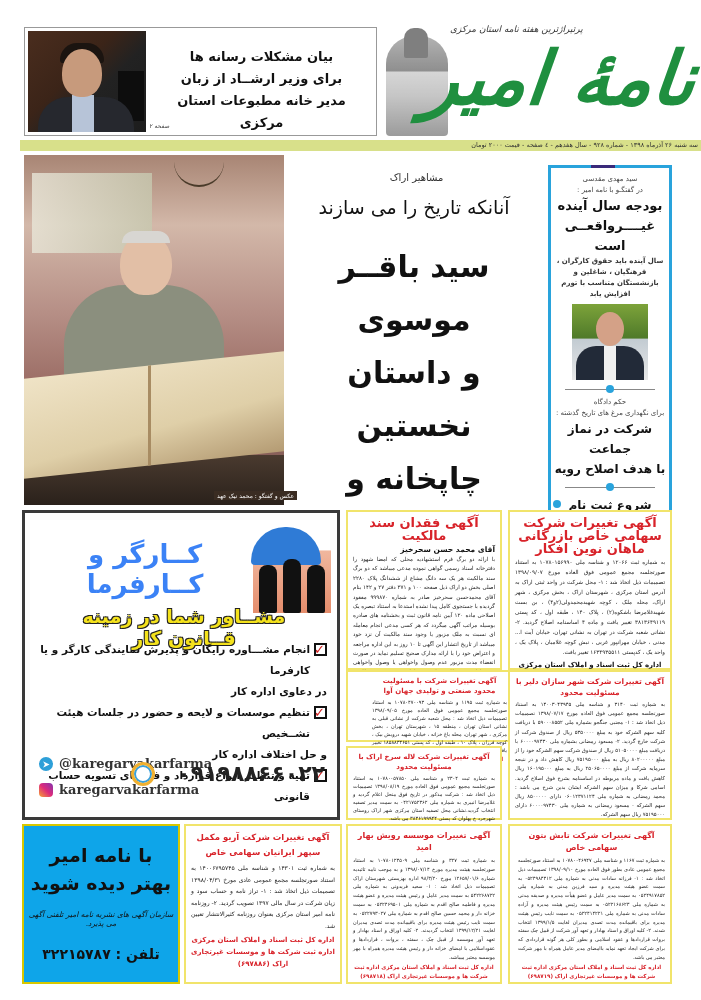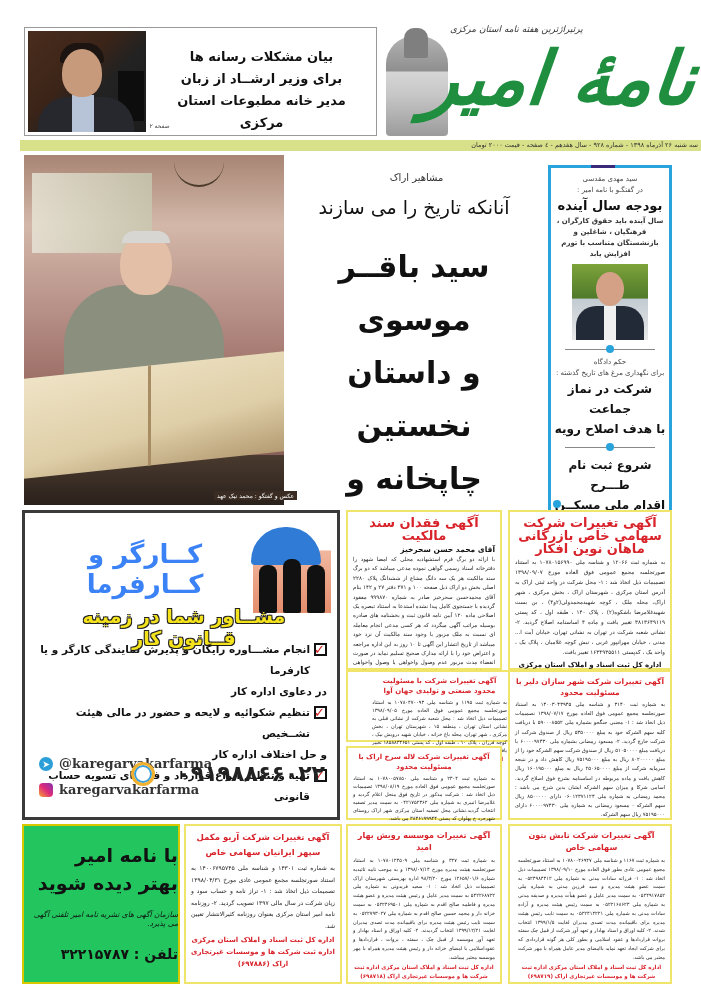--- a/index.html
+++ b/index.html
@@ -77,21 +77,21 @@
   .ad-kk .item .check { flex:0 0 auto; width:13px; height:13px; margin-top:4px; border:2px solid #111; color:#d21c1c; font-size:13px; line-height:9px; text-align:center; }
   .ad-kk .contact { position:absolute; left:8px; right:8px; bottom:10px; height:56px; direction:ltr; }
   .ad-kk .social { position:absolute; left:6px; top:0; font-family:"DejaVu Serif", serif; font-weight:bold; font-size:13px; line-height:26px; color:#333; }
   .ad-kk .social .row { display:flex; align-items:center; gap:6px; }
   .ad-kk .tg { width:14px; height:14px; border-radius:50%; background:#2d9fd8; color:#fff; font-size:8px; line-height:14px; text-align:center; }
   .ad-kk .ig { width:14px; height:14px; border-radius:4px; background:linear-gradient(45deg,#f7a233,#dd2a7b,#8134af); }
   .ad-kk .phone { position:absolute; right:4px; top:10px; display:flex; align-items:center; gap:22px; font-weight:bold; font-size:22px; color:#222; }
   .ad-kk .phone-icon { width:24px; height:24px; border-radius:50%; border:3px solid #f0b030; background:#fff; box-shadow: inset 0 0 0 2px #3aa0dc; }
 
   
-  .ad-promo { position: absolute; left: 22px; top: 824px; width: 158px; height: 160px; background: #22c55e; border: 2px solid #d8c800; text-align: right; }
+  .ad-promo { position: absolute; left: 22px; top: 824px; width: 158px; height: 160px; background: #0ea5e9; border: 2px solid #d8c800; text-align: center; }
   .ad-promo .l1 { margin-top: 18px; font-weight: bold; font-size: 19px; color: #111; }
   .ad-promo .l2 { margin-top: 6px; font-weight: bold; font-size: 19px; color: #111; }
   .ad-promo .l3 { margin-top: 16px; font-family: "DejaVu Serif", serif; font-style: italic; font-size: 7.5px; color: #111; }
   .ad-promo .l4 { margin-top: 18px; font-weight: bold; font-size: 14px; color: #111; }
 
   
   .notice { position: absolute; background: #fff; border: 2px solid #f1e46b; padding: 4px 5px; text-align: justify; }
   .notice .n-title { font-weight: bold; font-size: 13px; color: #d8232a; text-align: center; line-height: 13px; margin-bottom: 2px; }
   .notice .n-name { font-weight: bold; font-size: 7.5px; color: #111; line-height: 11px; }
   .notice .n-body { font-size: 6px; line-height: 10.4px; color: #222; }
@@ -144,20 +144,21 @@
   <div>و داستان نخستین</div>
   <div>چاپخانه و روزنامه</div>
   <div>در اراک</div>
 </div>
 
 <div class="side-box">
   <div style="padding-top:6px">
     <div class="kicker">سید مهدی مقدسی</div>
     <div class="kicker">در گفتگـو با نامه امیر :</div>
     <div class="hl">بودجه سال آینده</div>
+    <div class="hl">غیــــرواقعــی است</div>
     <div class="sub">سال آینده باید حقوق کارگران ، فرهنگیان ، شاغلین و بازنشستگان متناسب با تورم افزایش یابد</div>
     <div class="side-photo">
         <div class="suit"></div>
         <div class="shirt"></div>
         <div class="face"></div>
       </div>
   </div>
   <div class="sep">
       <span></span>
     </div>
@@ -191,21 +192,21 @@
     <div>
       <div class="item">
           <span class="check">✓</span>
           <span>انجام مشـــاوره رایگان و پذیرش نمایندگی کارگر و یا کارفرما</span>
         </div>
       <div class="cont">در دعاوی اداره کار</div>
     </div>
     <div>
       <div class="item">
           <span class="check">✓</span>
-          <span>تنظیم شکوائیه و لایحه و حضور در مالی هیئت تشــخیص</span>
+          <span>تنظیم موسسات و لایحه و حضور در جلسات هیئت تشــخیص</span>
         </div>
       <div class="cont">و حل اختلاف اداره کار</div>
     </div>
     <div>
       <div class="item">
           <span class="check">✓</span>
           <span>تهیه و تنظیم انواع قرارداد و فرمهای تسویه حساب قانونی</span>
         </div>
     </div>
   </div>

